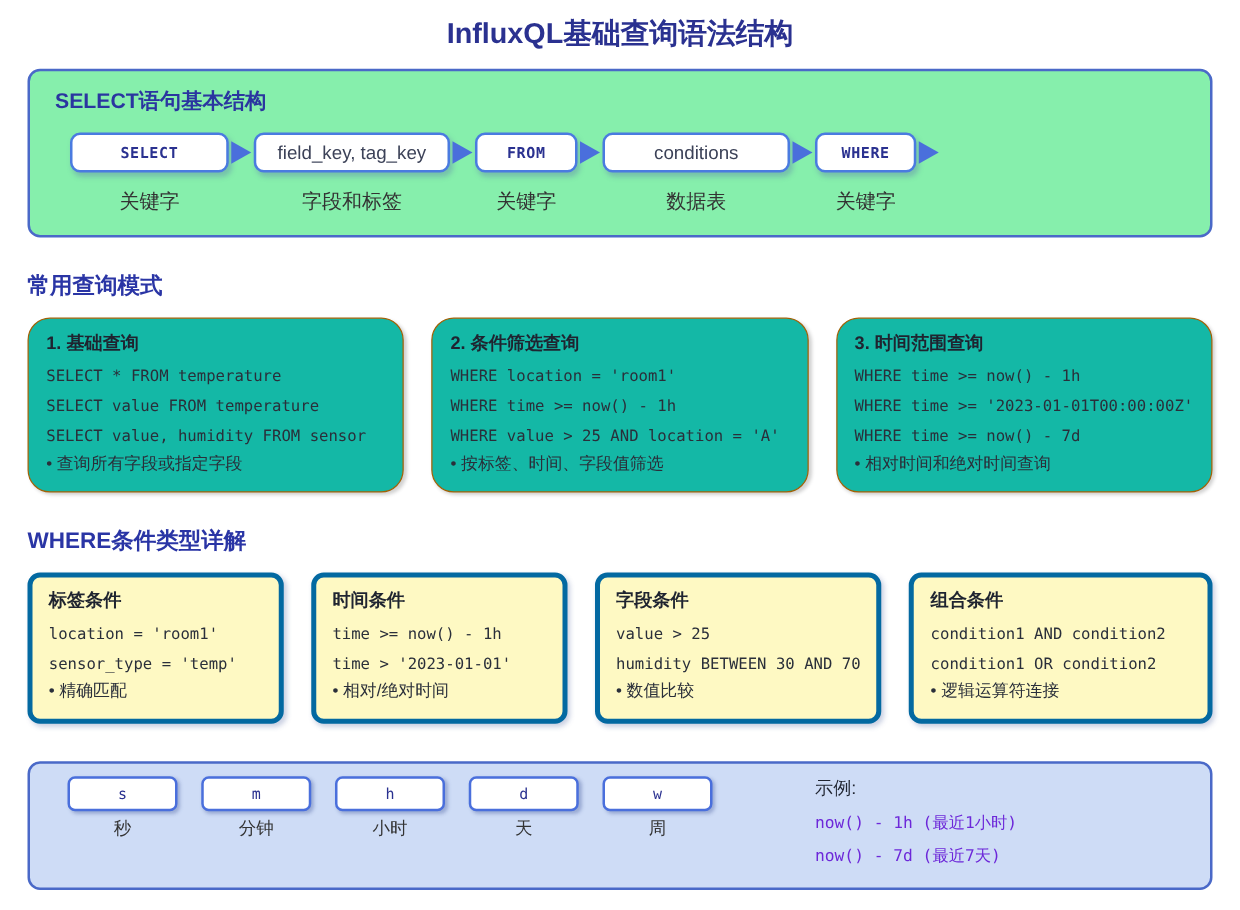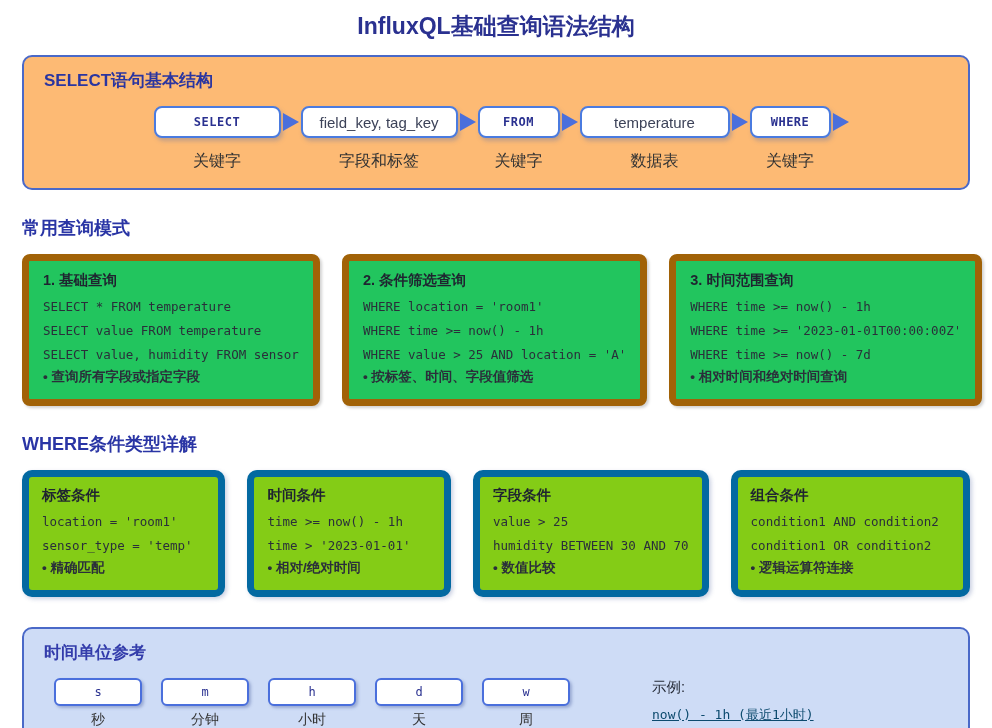--- a/index.html
+++ b/index.html
@@ -17,34 +17,34 @@
     text-align: center;
     font-size: 23px;
     font-weight: bold;
     color: #2a3190;
     padding: 11px 0 13px;
   }
 
   
   .panel {
     margin: 0 22px;
-    background: #fdba74;
+    background: #86efac;
     border: 2px solid #4a69c8;
     border-radius: 10px;
     padding: 10px 20px 16px;
   }
   .panel-heading {
     font-size: 17px;
     font-weight: bold;
     color: #2a35a0;
     margin: 2px 0 14px;
   }
 
   
-  .flow { display: flex; align-items: flex-start; padding-left: 12px; justify-content: center; }
+  .flow { display: flex; align-items: flex-start; padding-left: 12px; }
   .flow-node { display: flex; flex-direction: column; align-items: center; }
   .flow-box {
     background: #ffffff;
     border: 2px solid #4a7be0;
     border-radius: 8px;
     padding: 6px 8px;
     text-align: center;
     box-shadow: 2px 3px 4px rgba(90,110,170,0.35);
     height: 32px;
     display: flex; align-items: center; justify-content: center;
@@ -76,44 +76,44 @@
     margin: 26px 22px 14px;
     font-size: 18px;
     font-weight: bold;
     color: #2a35a5;
   }
 
   
   .cards-row { display: flex; margin: 0 22px; gap: 22px; }
   .pattern-card {
     flex: 1;
-    background: #22c55e;
-    border: 7px solid #a16207;
-    border-radius: 8px;
+    background: #14b8a6;
+    border: 1px solid #a16207;
+    border-radius: 18px;
     padding: 10px 14px 13px;
     box-shadow: 2px 2px 3px rgba(0,0,0,0.18);
   }
   .where-card {
     flex: 1;
-    background: #84cc16;
-    border: 7px solid #0369a1;
+    background: #fef9c3;
+    border: 4px solid #0369a1;
     border-radius: 10px;
     padding: 9px 13px 13px;
     box-shadow: 2px 2px 4px rgba(80,100,160,0.3);
   }
   .where-card.wide { flex: 1.22; }
   .card-title { font-size: 14.5px; font-weight: bold; color: #1f2430; margin-bottom: 2px; }
   .code-line {
     font-family: "DejaVu Sans Mono", monospace;
     font-size: 12.5px;
     color: #2a2f3a;
     margin-top: 9px;
     white-space: nowrap;
   }
-  .card-note { font-size: 13.5px; color: #2a2f3a; margin-top: 6px; font-weight: bold; }
+  .card-note { font-size: 13.5px; color: #2a2f3a; margin-top: 6px; }
 
   
   .units-panel { margin-top: 30px; background: #cedcf6; }
   .units-panel .panel-heading { color: #333cab; }
   .units-row { display: flex; align-items: flex-start; padding-left: 10px; }
   .unit-node { width: 88px; margin-right: 19px; display: flex; flex-direction: column; align-items: center; }
   .unit-box {
     width: 88px;
     background: #ffffff;
     border: 2px solid #4a6fdc;
@@ -124,24 +124,23 @@
     font-size: 12px;
     color: #2a3190;
     box-shadow: 2px 2px 3px rgba(90,110,170,0.45);
   }
   .unit-label { margin-top: 5px; font-size: 14px; color: #333; }
   .examples-block { margin-left: 63px; margin-top: 0; }
   .examples-title { font-size: 14.5px; font-weight: normal; color: #1f2430; }
   .example-line {
     font-family: "DejaVu Sans Mono", monospace;
     font-size: 13px;
-    color: #0c4a6e;
+    color: #6d28d9;
     margin-top: 9px;
     white-space: nowrap;
-    text-decoration: underline;
   }
 </style>
 </head>
 <body>
 
 <div class="page">
 
   <div class="page-title">InfluxQL基础查询语法结构</div>
 
   <section class="panel">
@@ -160,21 +159,21 @@
       </div>
       <div class="flow-arrow"></div>
 
       <div class="flow-node n3">
         <div class="flow-box keyword">FROM</div>
         <div class="flow-label">关键字</div>
       </div>
       <div class="flow-arrow"></div>
 
       <div class="flow-node n4">
-        <div class="flow-box value">temperature</div>
+        <div class="flow-box value">conditions</div>
         <div class="flow-label">数据表</div>
       </div>
       <div class="flow-arrow"></div>
 
       <div class="flow-node n5">
         <div class="flow-box keyword">WHERE</div>
         <div class="flow-label">关键字</div>
       </div>
       <div class="flow-arrow"></div>
 
@@ -238,21 +237,20 @@
     <div class="where-card wide">
       <div class="card-title">组合条件</div>
       <div class="code-line">condition1 AND condition2</div>
       <div class="code-line">condition1 OR condition2</div>
       <div class="card-note">• 逻辑运算符连接</div>
     </div>
 
   </div>
 
   <section class="panel units-panel">
-    <div class="panel-heading">时间单位参考</div>
     <div class="units-row">
 
       <div class="unit-node">
         <div class="unit-box">s</div>
         <div class="unit-label">秒</div>
       </div>
       <div class="unit-node">
         <div class="unit-box">m</div>
         <div class="unit-label">分钟</div>
       </div>

